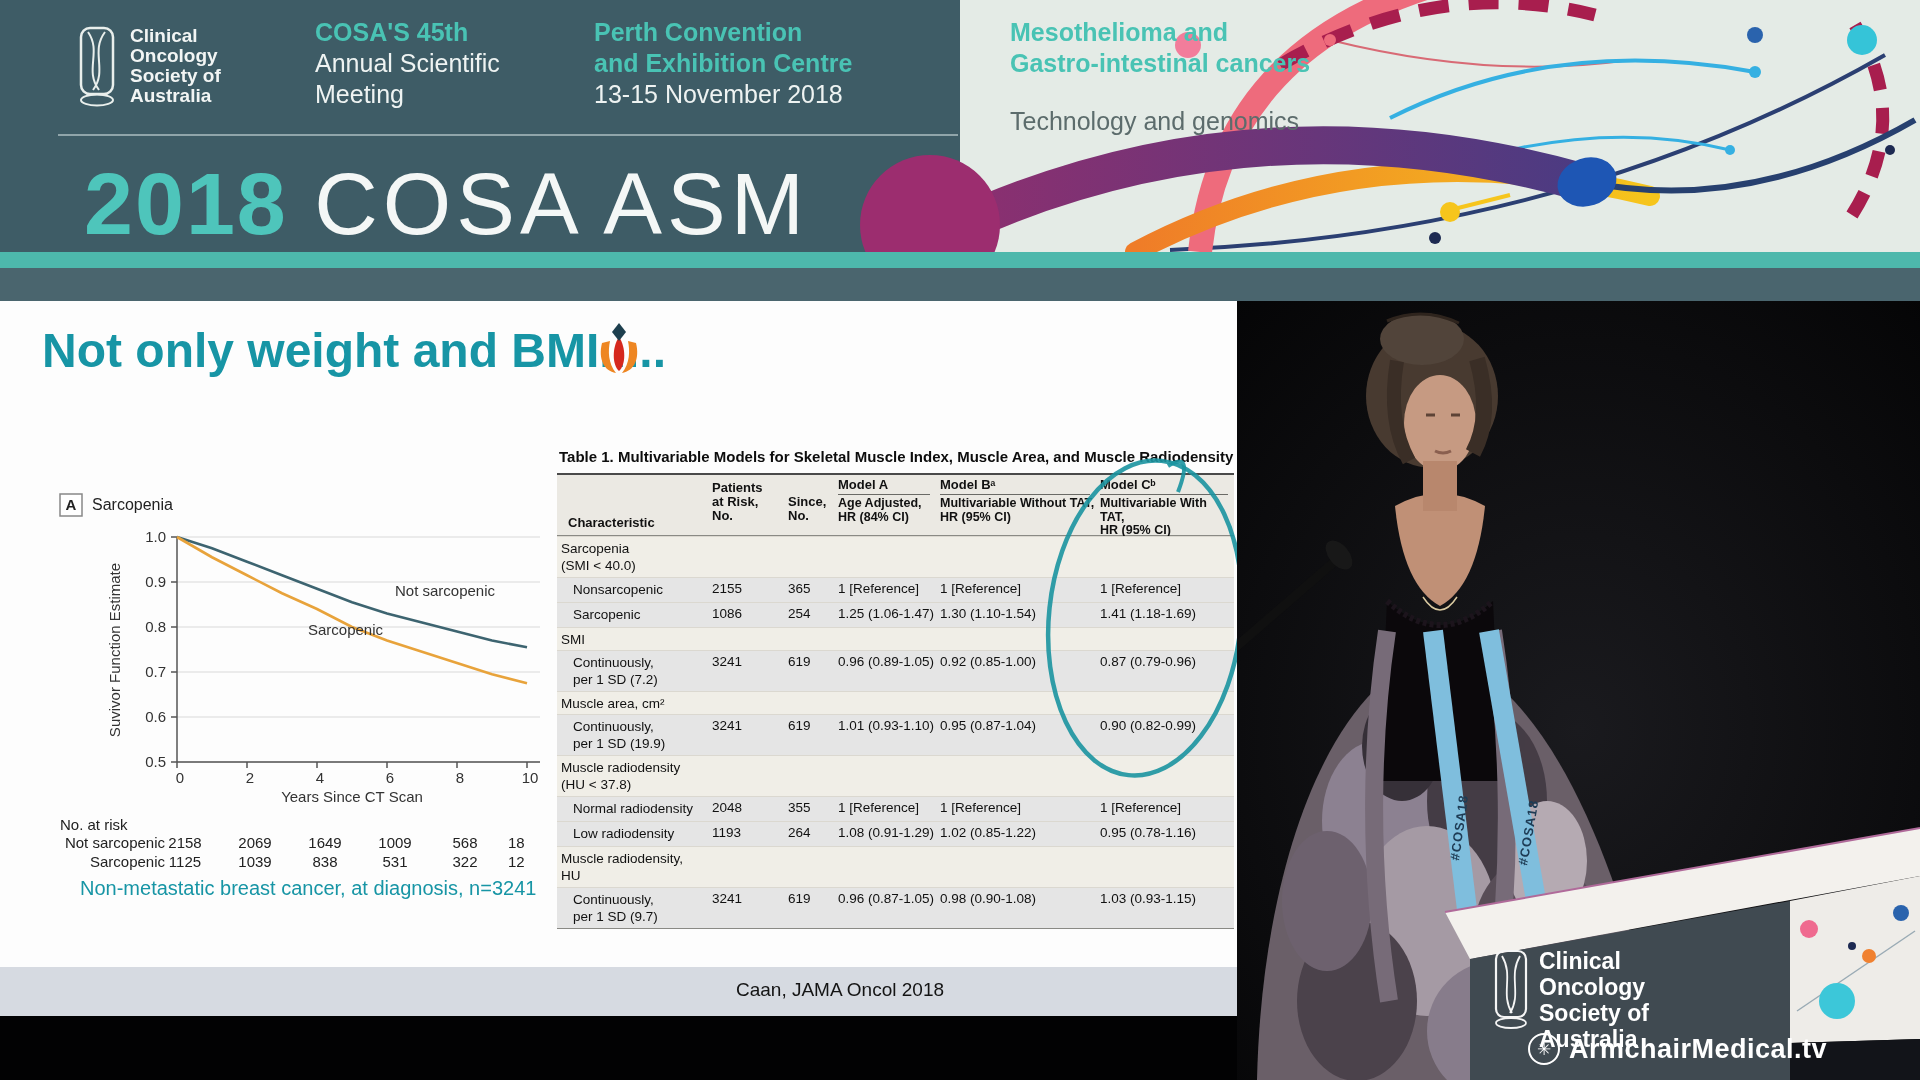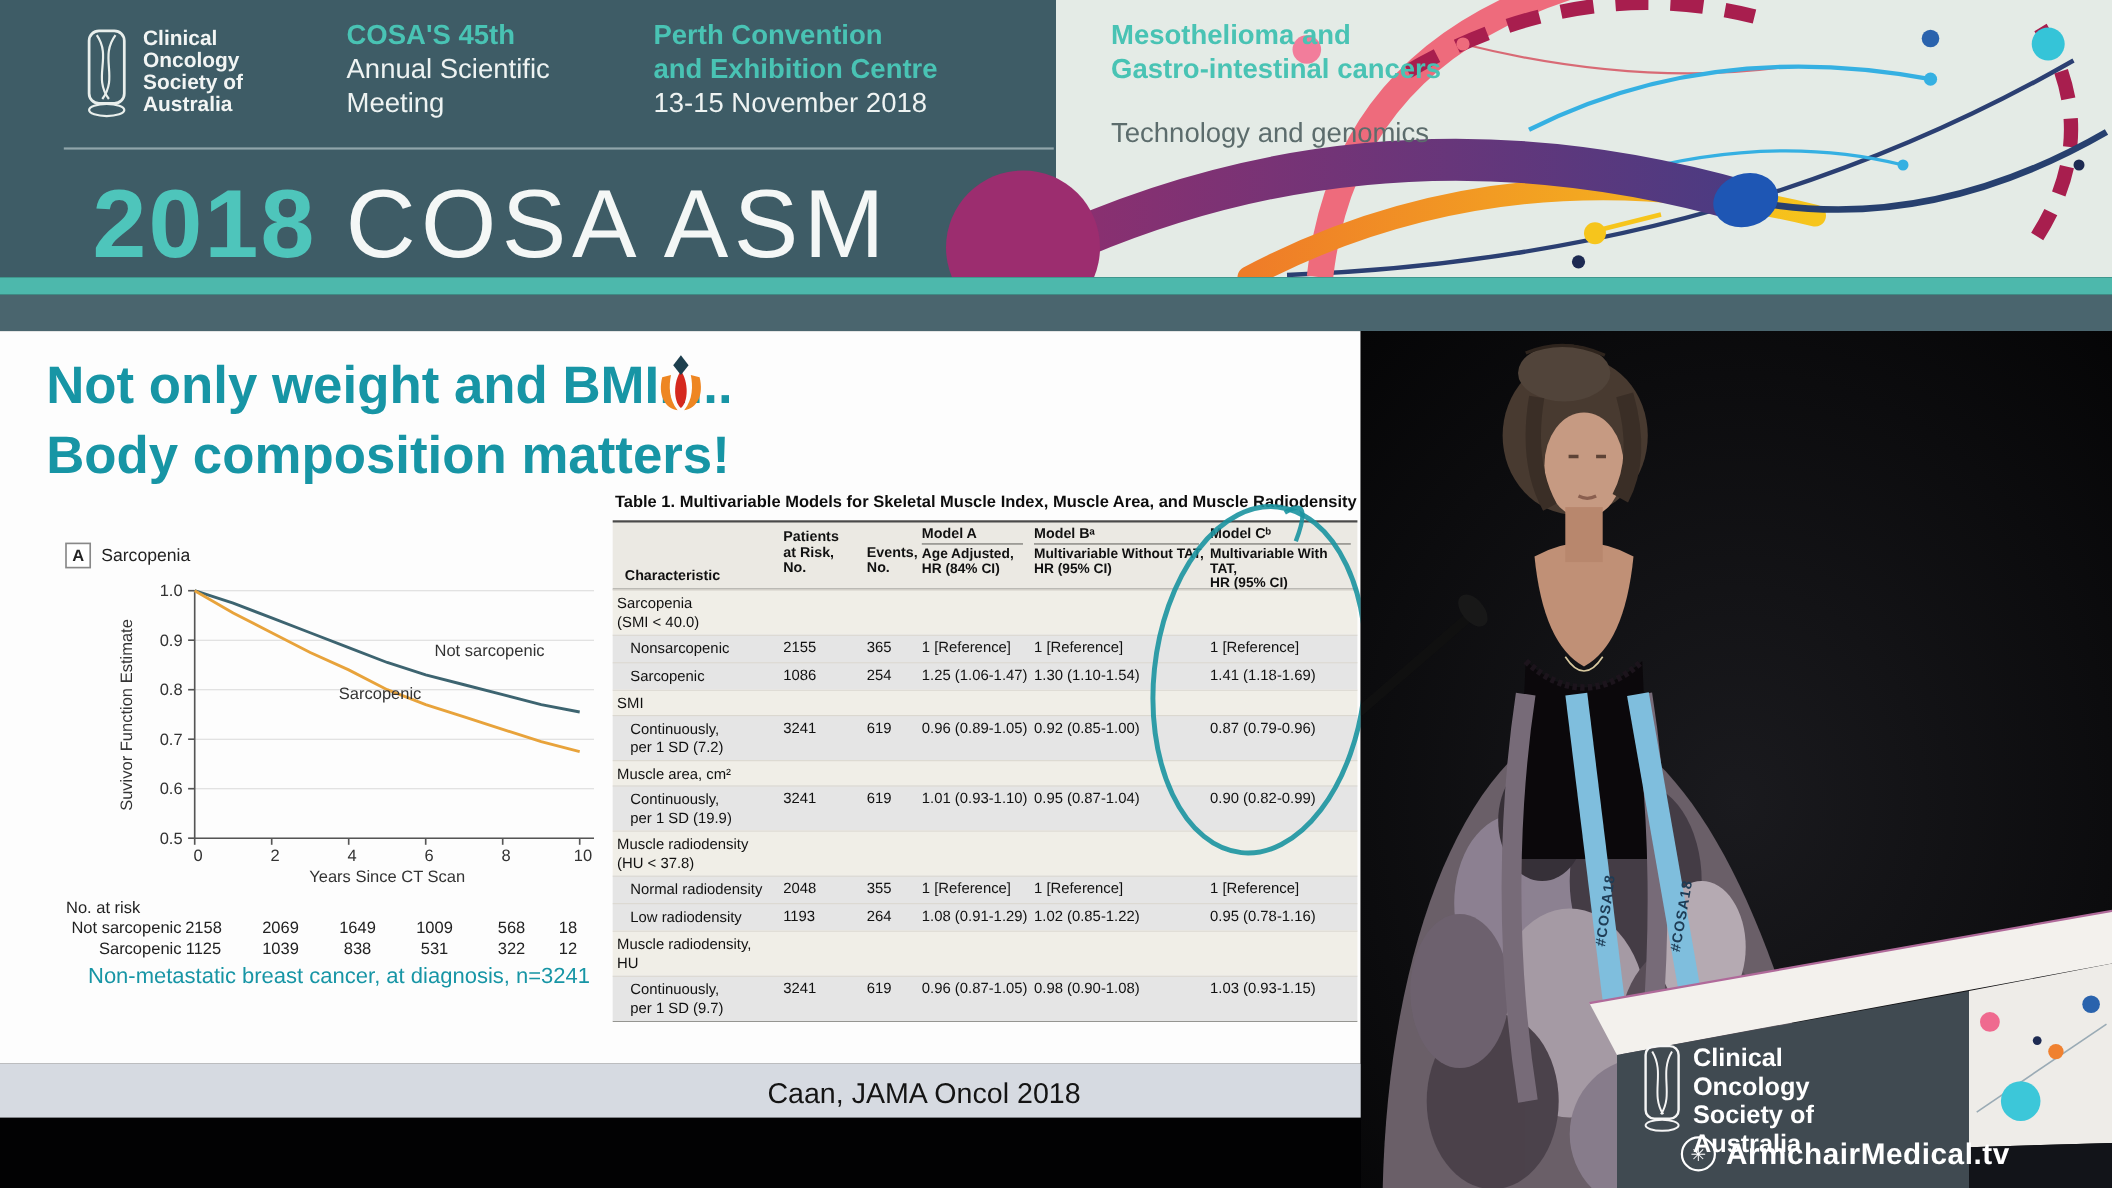--- a/index.html
+++ b/index.html
@@ -57,21 +57,21 @@
   .tdata{background:#e5e5e5;height:24px;}
   .tdata.two{height:40px;}
   .tlabel{position:absolute;left:16px;top:3px;line-height:17px;white-space:pre-line;}
   .tgroup .tlabel{left:4px;}
   .tcell{position:absolute;top:3px;}
   .c0{left:155px;} .c1{left:231px;} .c2{left:281px;} .c3{left:383px;} .c4{left:543px;}
   #circle-svg{left:1040px;top:145px;width:200px;height:345px;pointer-events:none;}
 
   
   #cite-strip{left:0;top:967px;width:1237px;height:49px;background:#d6dae1;}
-  #cite-text{left:600px;top:12px;width:480px;text-align:center;font-size:26px;color:#141414;position:absolute;}
+  #cite-text{left:600px;top:12px;width:480px;text-align:center;font-size:19px;color:#141414;position:absolute;}
   #bottom-black{left:0;top:1016px;width:1237px;height:64px;background:#020203;}
 
   
   #pane{left:1237px;top:301px;width:683px;height:779px;background:#060607;overflow:hidden;}
   #watermark{left:291px;top:731px;height:34px;display:flex;align-items:center;gap:9px;}
   #wm-icon{width:28px;height:28px;border:2.5px solid #fff;border-radius:50%;color:#fff;
            display:flex;align-items:center;justify-content:center;font-size:17px;line-height:1;}
   #wm-text{color:#fff;font-size:27px;font-weight:bold;letter-spacing:.5px;}
 </style>
 </head>
@@ -148,21 +148,20 @@
     <div id="big-title" class="abs">
       <span id="big-year">2018</span>
       <span id="big-name">COSA ASM</span>
     </div>
   </div>
   <div id="teal-bar" class="abs"></div>
   <div id="dark-band" class="abs"></div>
 
   <div id="slide" class="abs">
     <div id="slide-title1" class="abs">Not only weight and BMI.....</div>
-    <div id="slide-title2" class="abs">Body composition matters!</div>
     <svg id="tulip" class="abs" viewBox="0 0 46 54">
       <path d="M6 22 C 2 38 8 50 20 52 C 12 42 12 30 14 20 Z" fill="#ee8622"></path>
       <path d="M40 22 C 44 38 38 50 26 52 C 34 42 34 30 32 20 Z" fill="#ee8622"></path>
       <path d="M23 16 C 16 26 16 44 23 50 C 30 44 30 26 23 16 Z" fill="#d5281e"></path>
       <path d="M23 2 L 30 11 L 23 20 L 16 11 Z" fill="#1d3f4e"></path>
     </svg>
 
     <svg id="km-svg" class="abs" viewBox="0 0 520 420">
       <g id="km-grid">
           <line x1="147" y1="57" x2="510" y2="57" stroke="#d9d9d9" stroke-width="1"></line>
@@ -232,21 +231,21 @@
         </g>
     </svg>
 
     <div id="tbl" class="abs">
       <div id="tbl-title">Table 1. Multivariable Models for Skeletal Muscle Index, Muscle Area, and Muscle Radiodensity</div>
       <div id="tbl-head">
         <div class="hc" id="hc-char">Characteristic</div>
         <div class="hc ml" id="hc-pat">Patients
 at Risk,
 No.</div>
-        <div class="hc ml" id="hc-evt">Events,
+        <div class="hc ml" id="hc-evt">Since,
 No.</div>
         <div class="hc model" id="hc-ma">
           <span class="mname">Model A</span>
           <div class="msub ml">Age Adjusted,
 HR (84% CI)</div>
         </div>
         <div class="hc model" id="hc-mb">
           <span class="mname">Model Bᵃ</span>
           <div class="msub ml">Multivariable Without TAT,
 HR (95% CI)</div>

